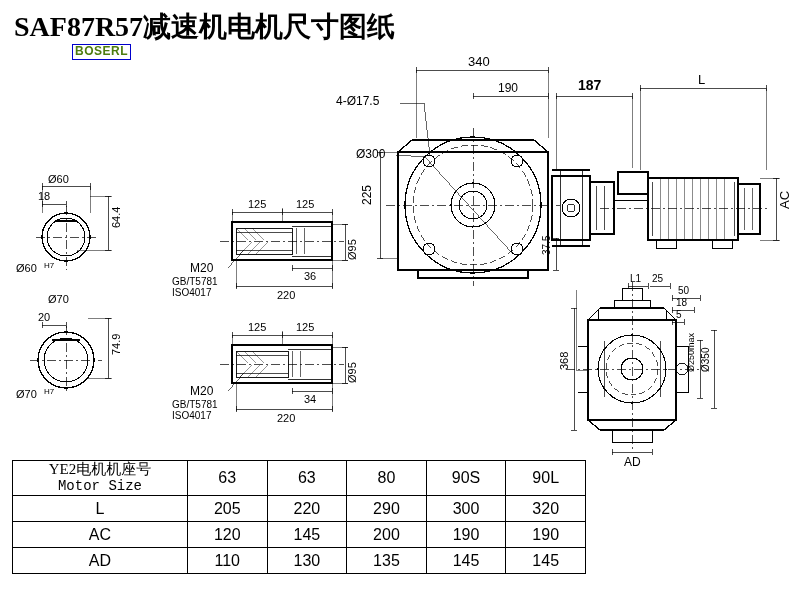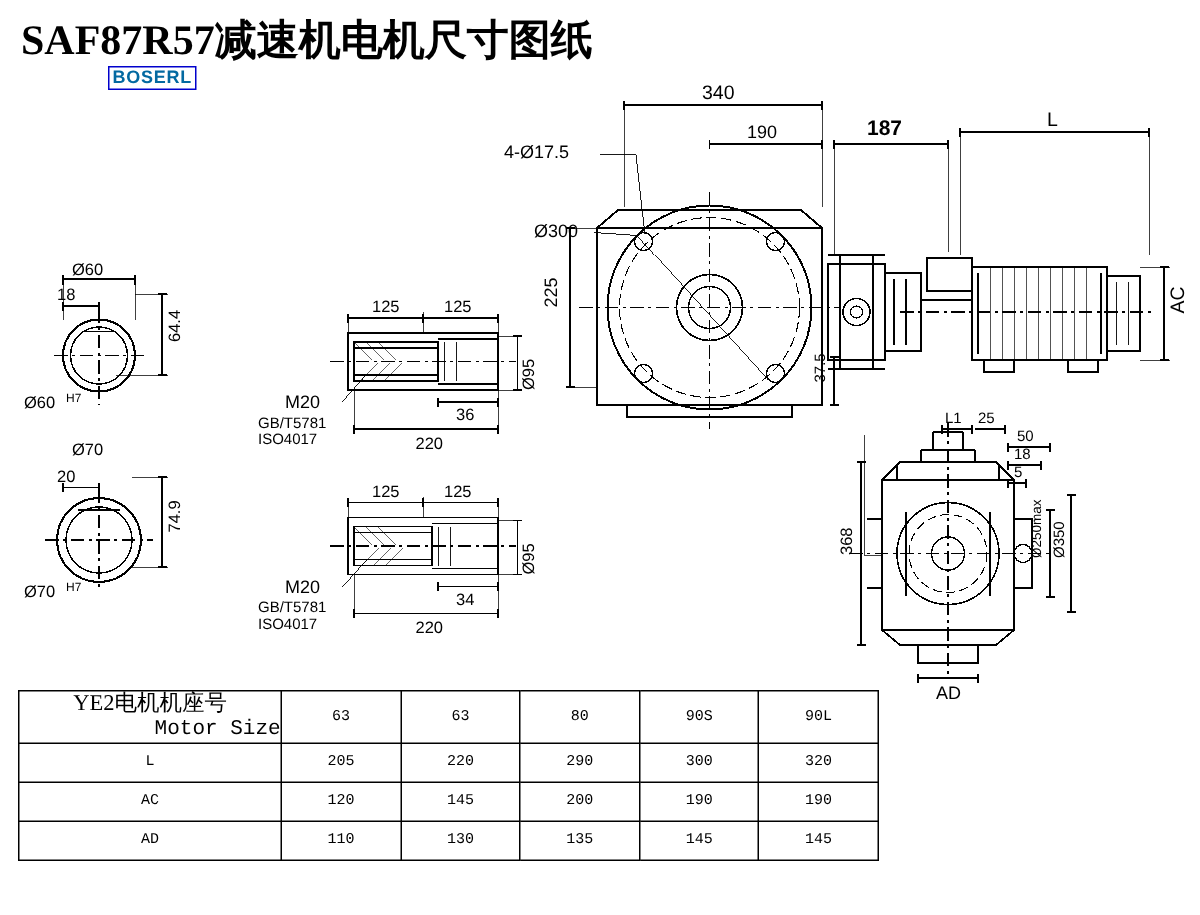--- a/index.html
+++ b/index.html
@@ -23,21 +23,21 @@
     font-weight: bold;
     font-size: 28px;
     letter-spacing: 0px;
     white-space: nowrap;
   }
   #logo {
     position: absolute;
     left: 72px;
     top: 44px;
     border: 1px solid #0000cc;
-    color: #0369a1;
+    color: #4d7c0f;
     font-family: "Liberation Sans", sans-serif;
     font-weight: bold;
     font-size: 12px;
     padding: 0px 2px 1px 2px;
     line-height: 13px;
     letter-spacing: 0.5px;
   }
   #drawing {
     position: absolute;
     left: 0;
@@ -66,22 +66,22 @@
     width: 175px;
   }
   #spec-table td.datacell {
     width: 79px;
   }
   .hdr2 {
     font-size: 15px;
     line-height: 17px;
   }
   .hdr2 .l1 { display:block; }
-  .hdr2 .l2 { display:block; font-family:"Liberation Mono", monospace; font-size:14px;text-align:right;}
-  .mono { font-family: Liberation Mono, monospace; font-size: 10px; }
+  .hdr2 .l2 { display:block; font-family:"Liberation Mono", monospace; font-size:14px;}
+  .mono { font-family: Liberation Sans, sans-serif; font-size: 16px; }
   text {
     font-family: "Liberation Sans", sans-serif;
   }
 </style>
 </head>
 <body>
 
 <div id="title">SAF87R57减速机电机尺寸图纸</div>
 <div id="logo">BOSERL</div>
 

